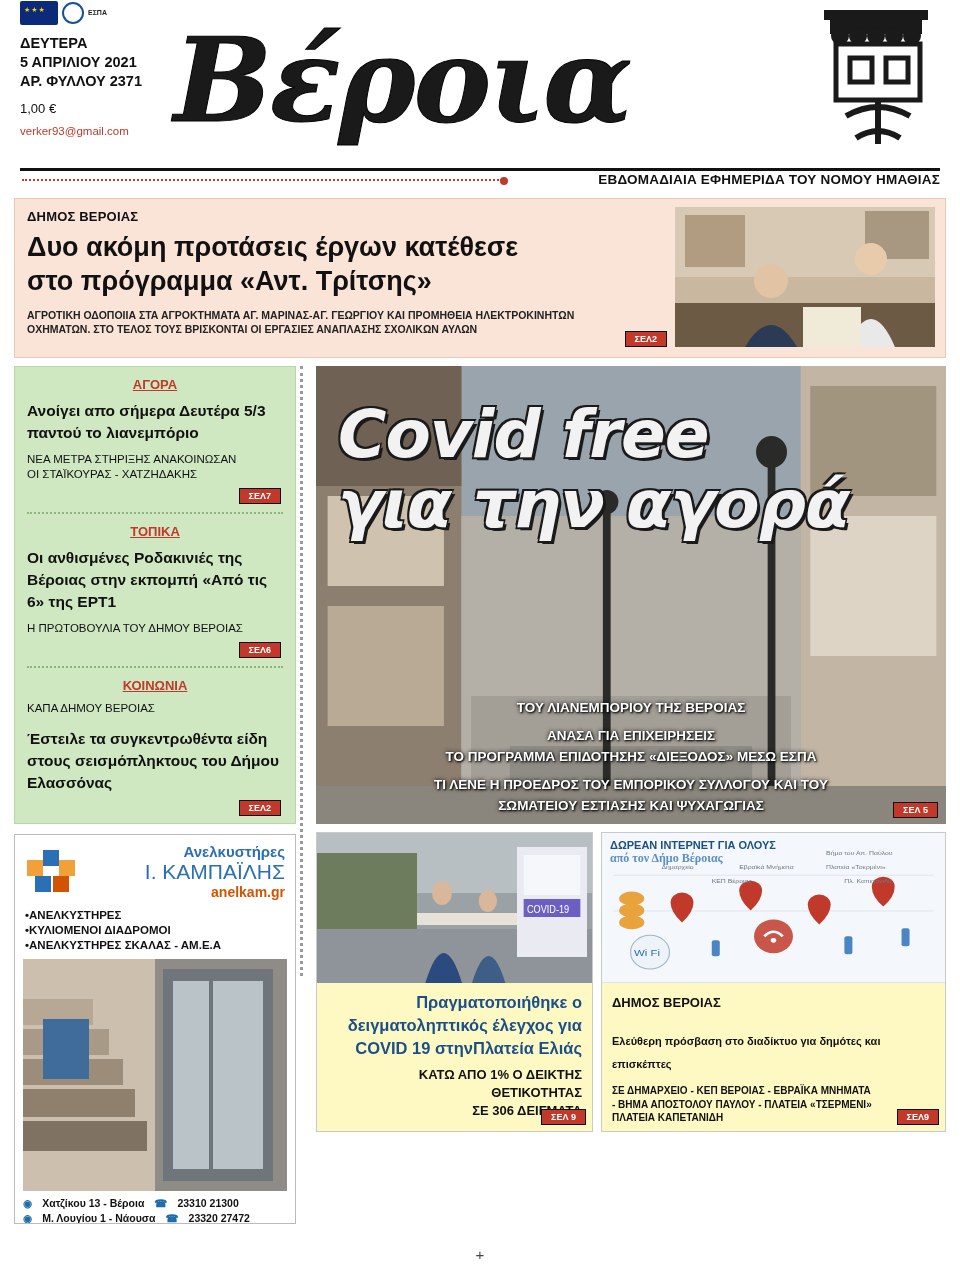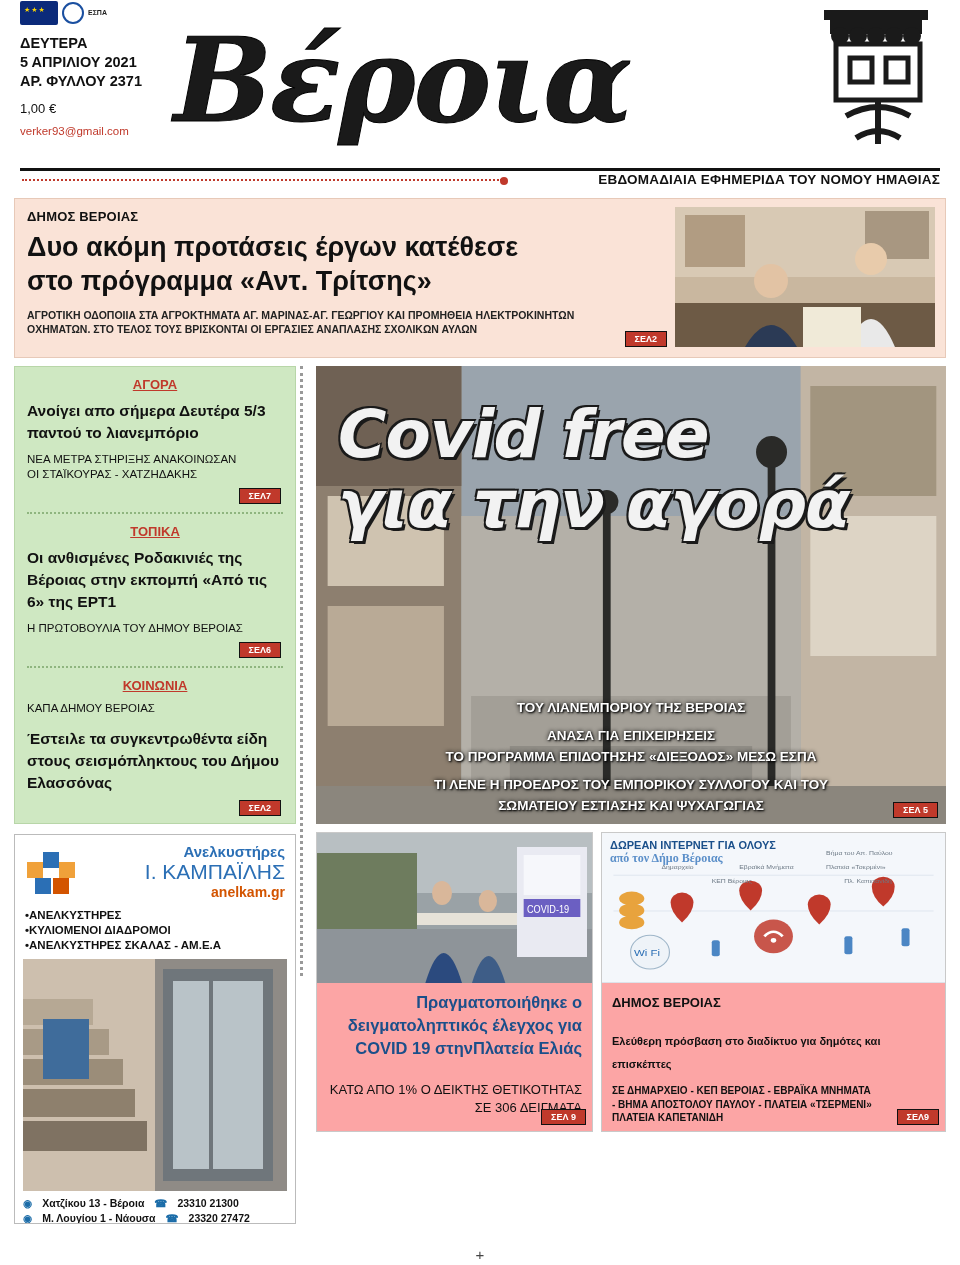--- a/index.html
+++ b/index.html
@@ -116,21 +116,21 @@
     font-size:11.5px; line-height:15px; font-weight:normal; color:#111; margin-top:8px;
   }
   .green-block { position:relative; padding-bottom:22px; }
   .green-block .pagetag { position:absolute; right:2px; bottom:0; }
   .divider-dots { border-top:2px dotted #8fb57f; margin:8px 0 10px; }
 
   
   .ad {
     margin-top:10px; border:1px solid #bbb; background:#fff; height:390px; position:relative; overflow:hidden;
   }
-  .ad-top { padding:8px 10px 4px; display:flex; gap:0; align-items:flex-end;}
+  .ad-top { padding:8px 10px 4px; display:flex; gap:0; align-items:center;}
   .ad-cubes { width:58px; height:52px; position:relative; }
   .ad-title { text-align:right; flex:1; }
   .ad-title .t1 { color:#2b6fb5; font-size:15px; font-weight:bold; }
   .ad-title .t2 { color:#2b6fb5; font-size:21px; font-weight:normal; }
   .ad-title .t3 { color:#d35400; font-size:14px; font-weight:bold; }
   .ad-list { padding:4px 10px 0; font-size:11.5px; font-weight:bold; line-height:15px; color:#111; }
   .ad-photo {
     margin:6px 8px 0; height:232px; background:linear-gradient(#b9b3ab,#6d6660); position:relative; overflow:hidden;
   }
   .ad-foot { padding:5px 8px; font-size:10.5px; line-height:15px; font-weight:bold; color:#111;}
@@ -153,28 +153,28 @@
     position:absolute; left:0; right:0; bottom:8px; text-align:center; color:#fff;
     font-size:13.5px; font-weight:bold; line-height:21px;
     text-shadow: 1px 1px 2px #000, 0 0 4px #000;
     padding:0 16px;
   }
   .mp-caption .sp { display:block; margin-top:7px; }
   .mainphoto .pagetag { position:absolute; right:8px; bottom:6px; }
 
   
   .bottom { display:flex; gap:8px; margin-top:8px; height:300px; }
-  .bcard { border:1px solid #c9c9c9; position:relative; overflow:hidden; background:#fca5a5; }
+  .bcard { border:1px solid #c9c9c9; position:relative; overflow:hidden; background:#fef9c3; }
   .b1 { width:277px;text-align:right; }
   .b2 { flex:1; }
   .b-photo { height:150px; background:linear-gradient(#9fa6ab,#6e767b); position:relative; overflow:hidden;}
   .b-body { padding:8px 10px; position:relative; height:148px;}
   .b-h { font-size:16.5px; line-height:23px; font-weight:bold; color:#1b4f8a; }
   .b-h.dark { color:#111; font-size:13px; }
-  .b-sub { font-size:13px; line-height:18px; font-weight:normal; color:#111; margin-top:21px;}
+  .b-sub { font-size:13px; line-height:18px; font-weight:bold; color:#111; margin-top:6px;}
   .b-small { font-size:10px; line-height:13.5px; font-weight:bold; color:#111; margin-top:8px;}
   .bcard .pagetag { position:absolute; right:6px; bottom:6px;}
 
   .wifi-photo { height:150px; background:#f4f7fb; position:relative; overflow:hidden; border-bottom:1px solid #dde3ea;}
   .wifi-head { position:absolute; left:8px; top:6px; font-size:11px; font-weight:bold; color:#1a4f8a;}
   .wifi-head .l2 { color:#5b8fc9; font-size:12px;font-family:Liberation Serif, serif;}
 
   .crossmark {
     position:absolute; left:50%; bottom:2px; transform:translateX(-50%);
     font-size:15px; color:#444;

